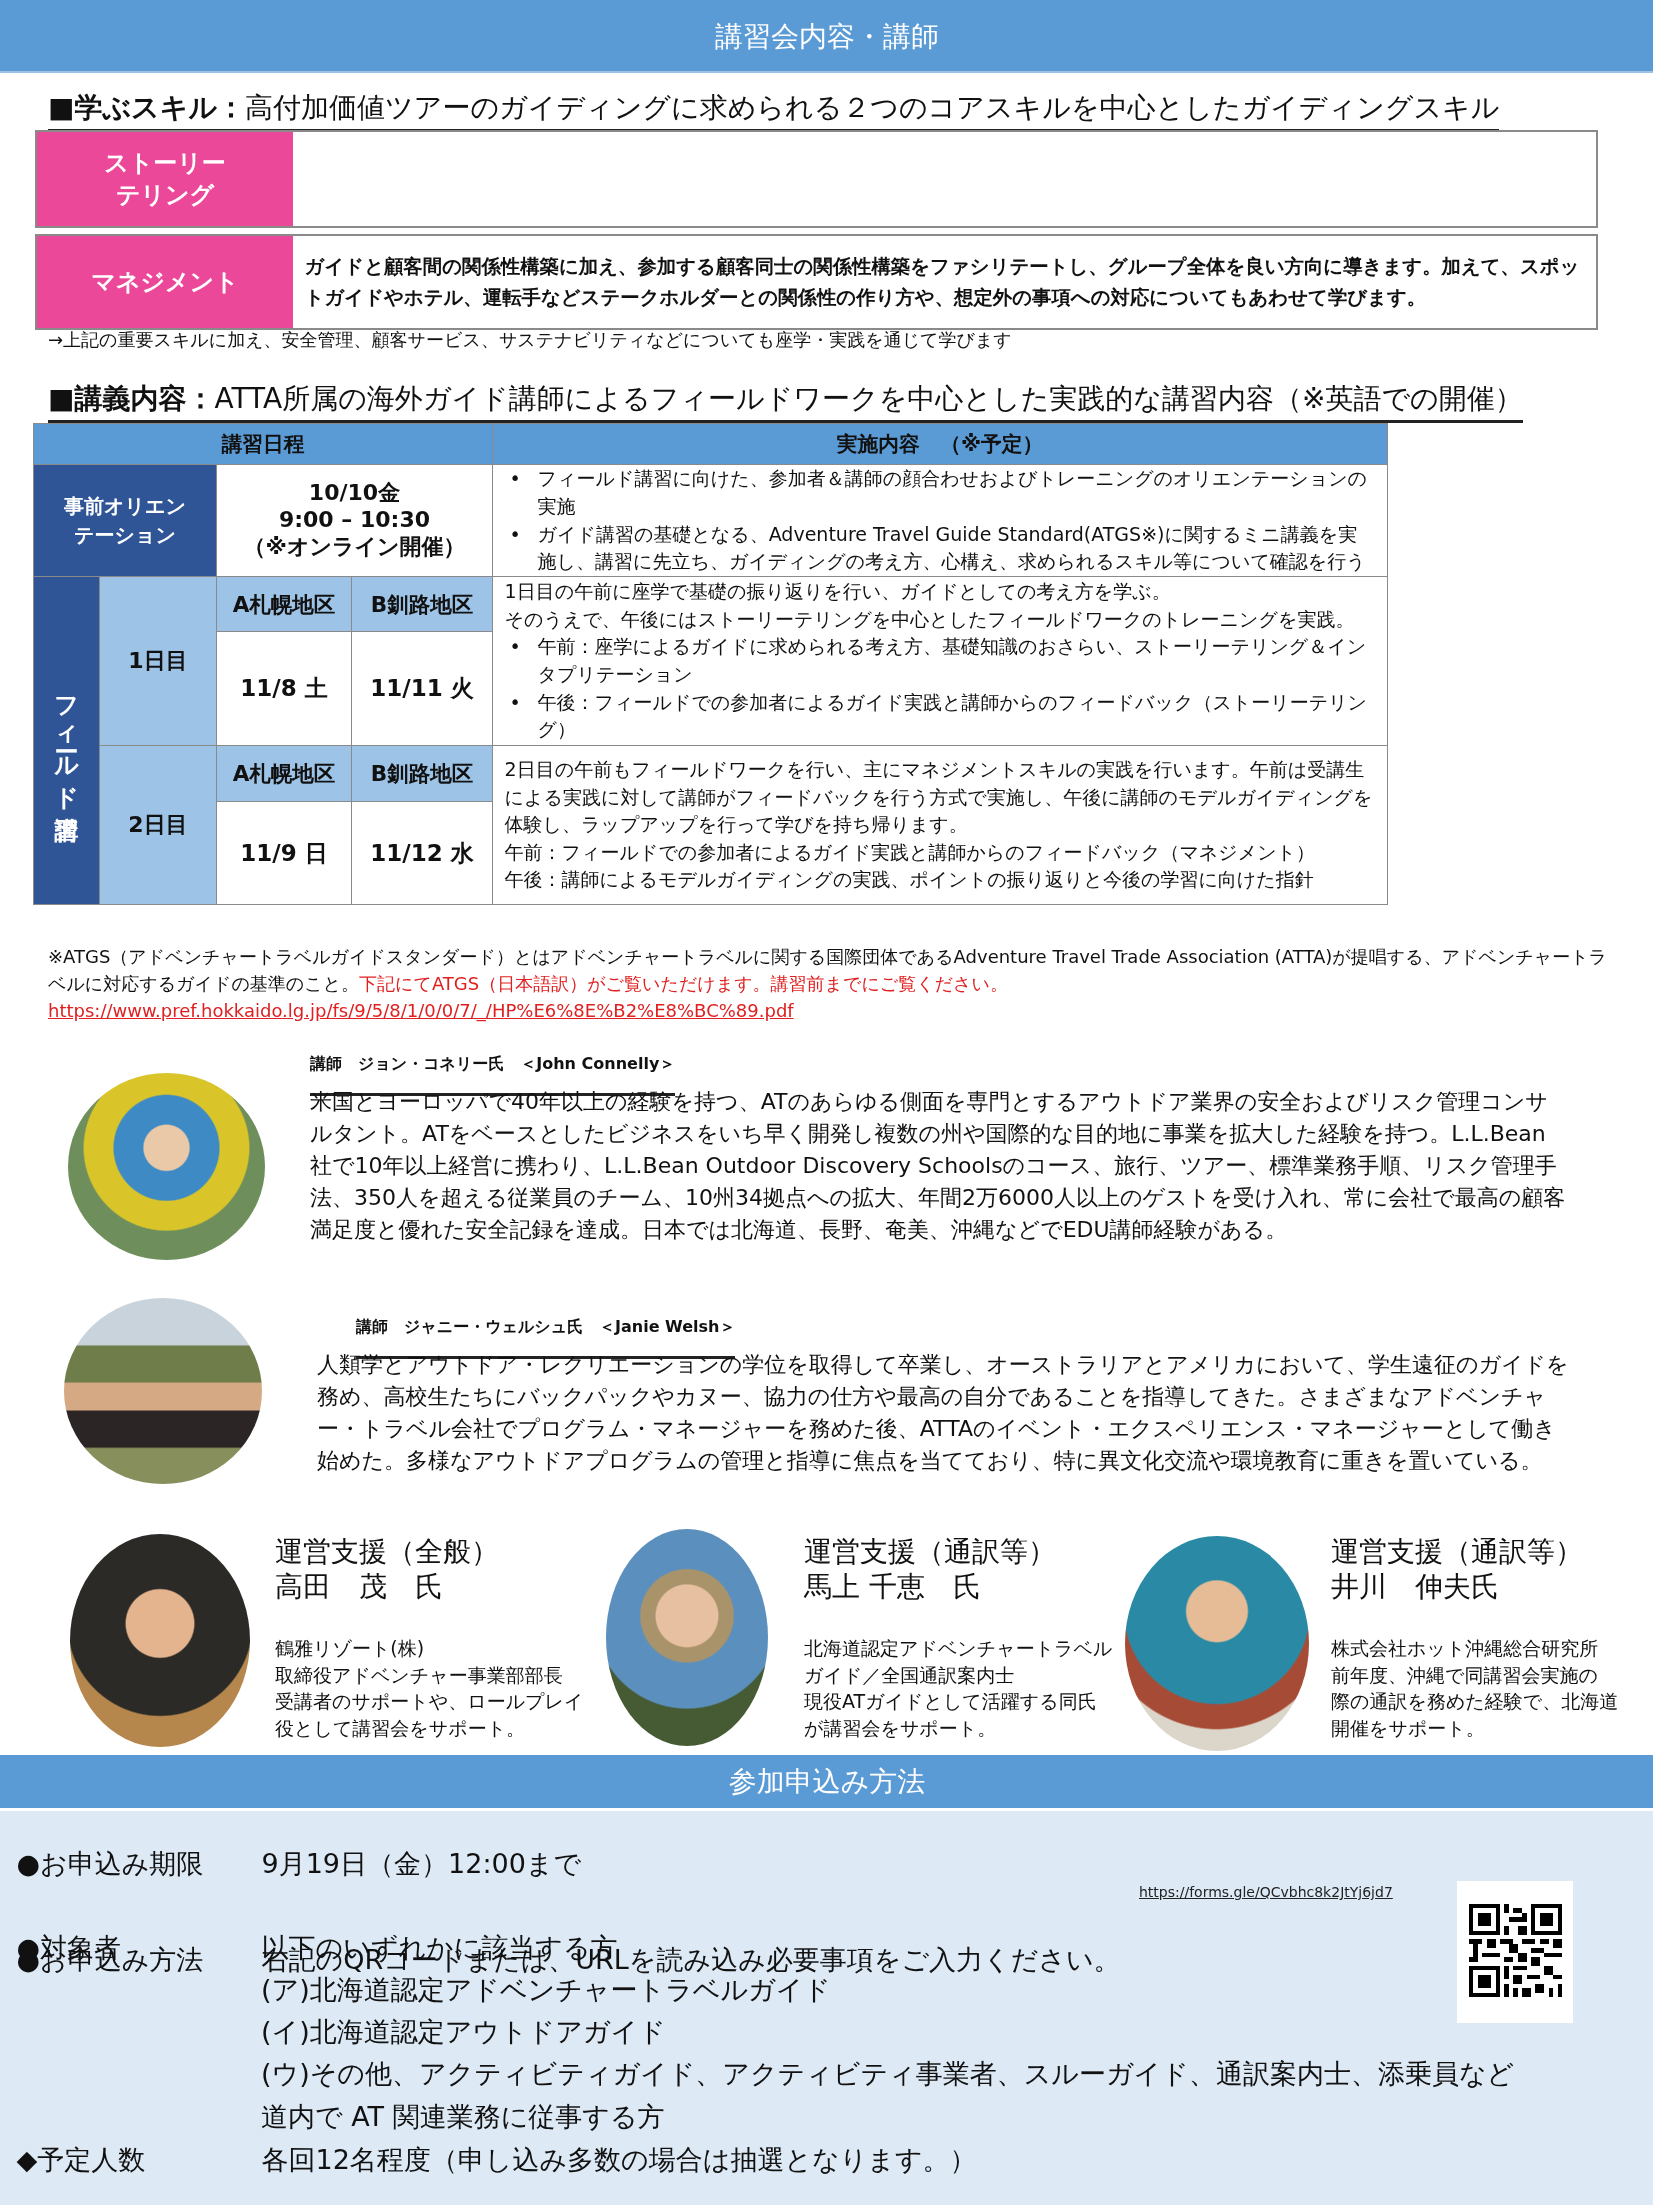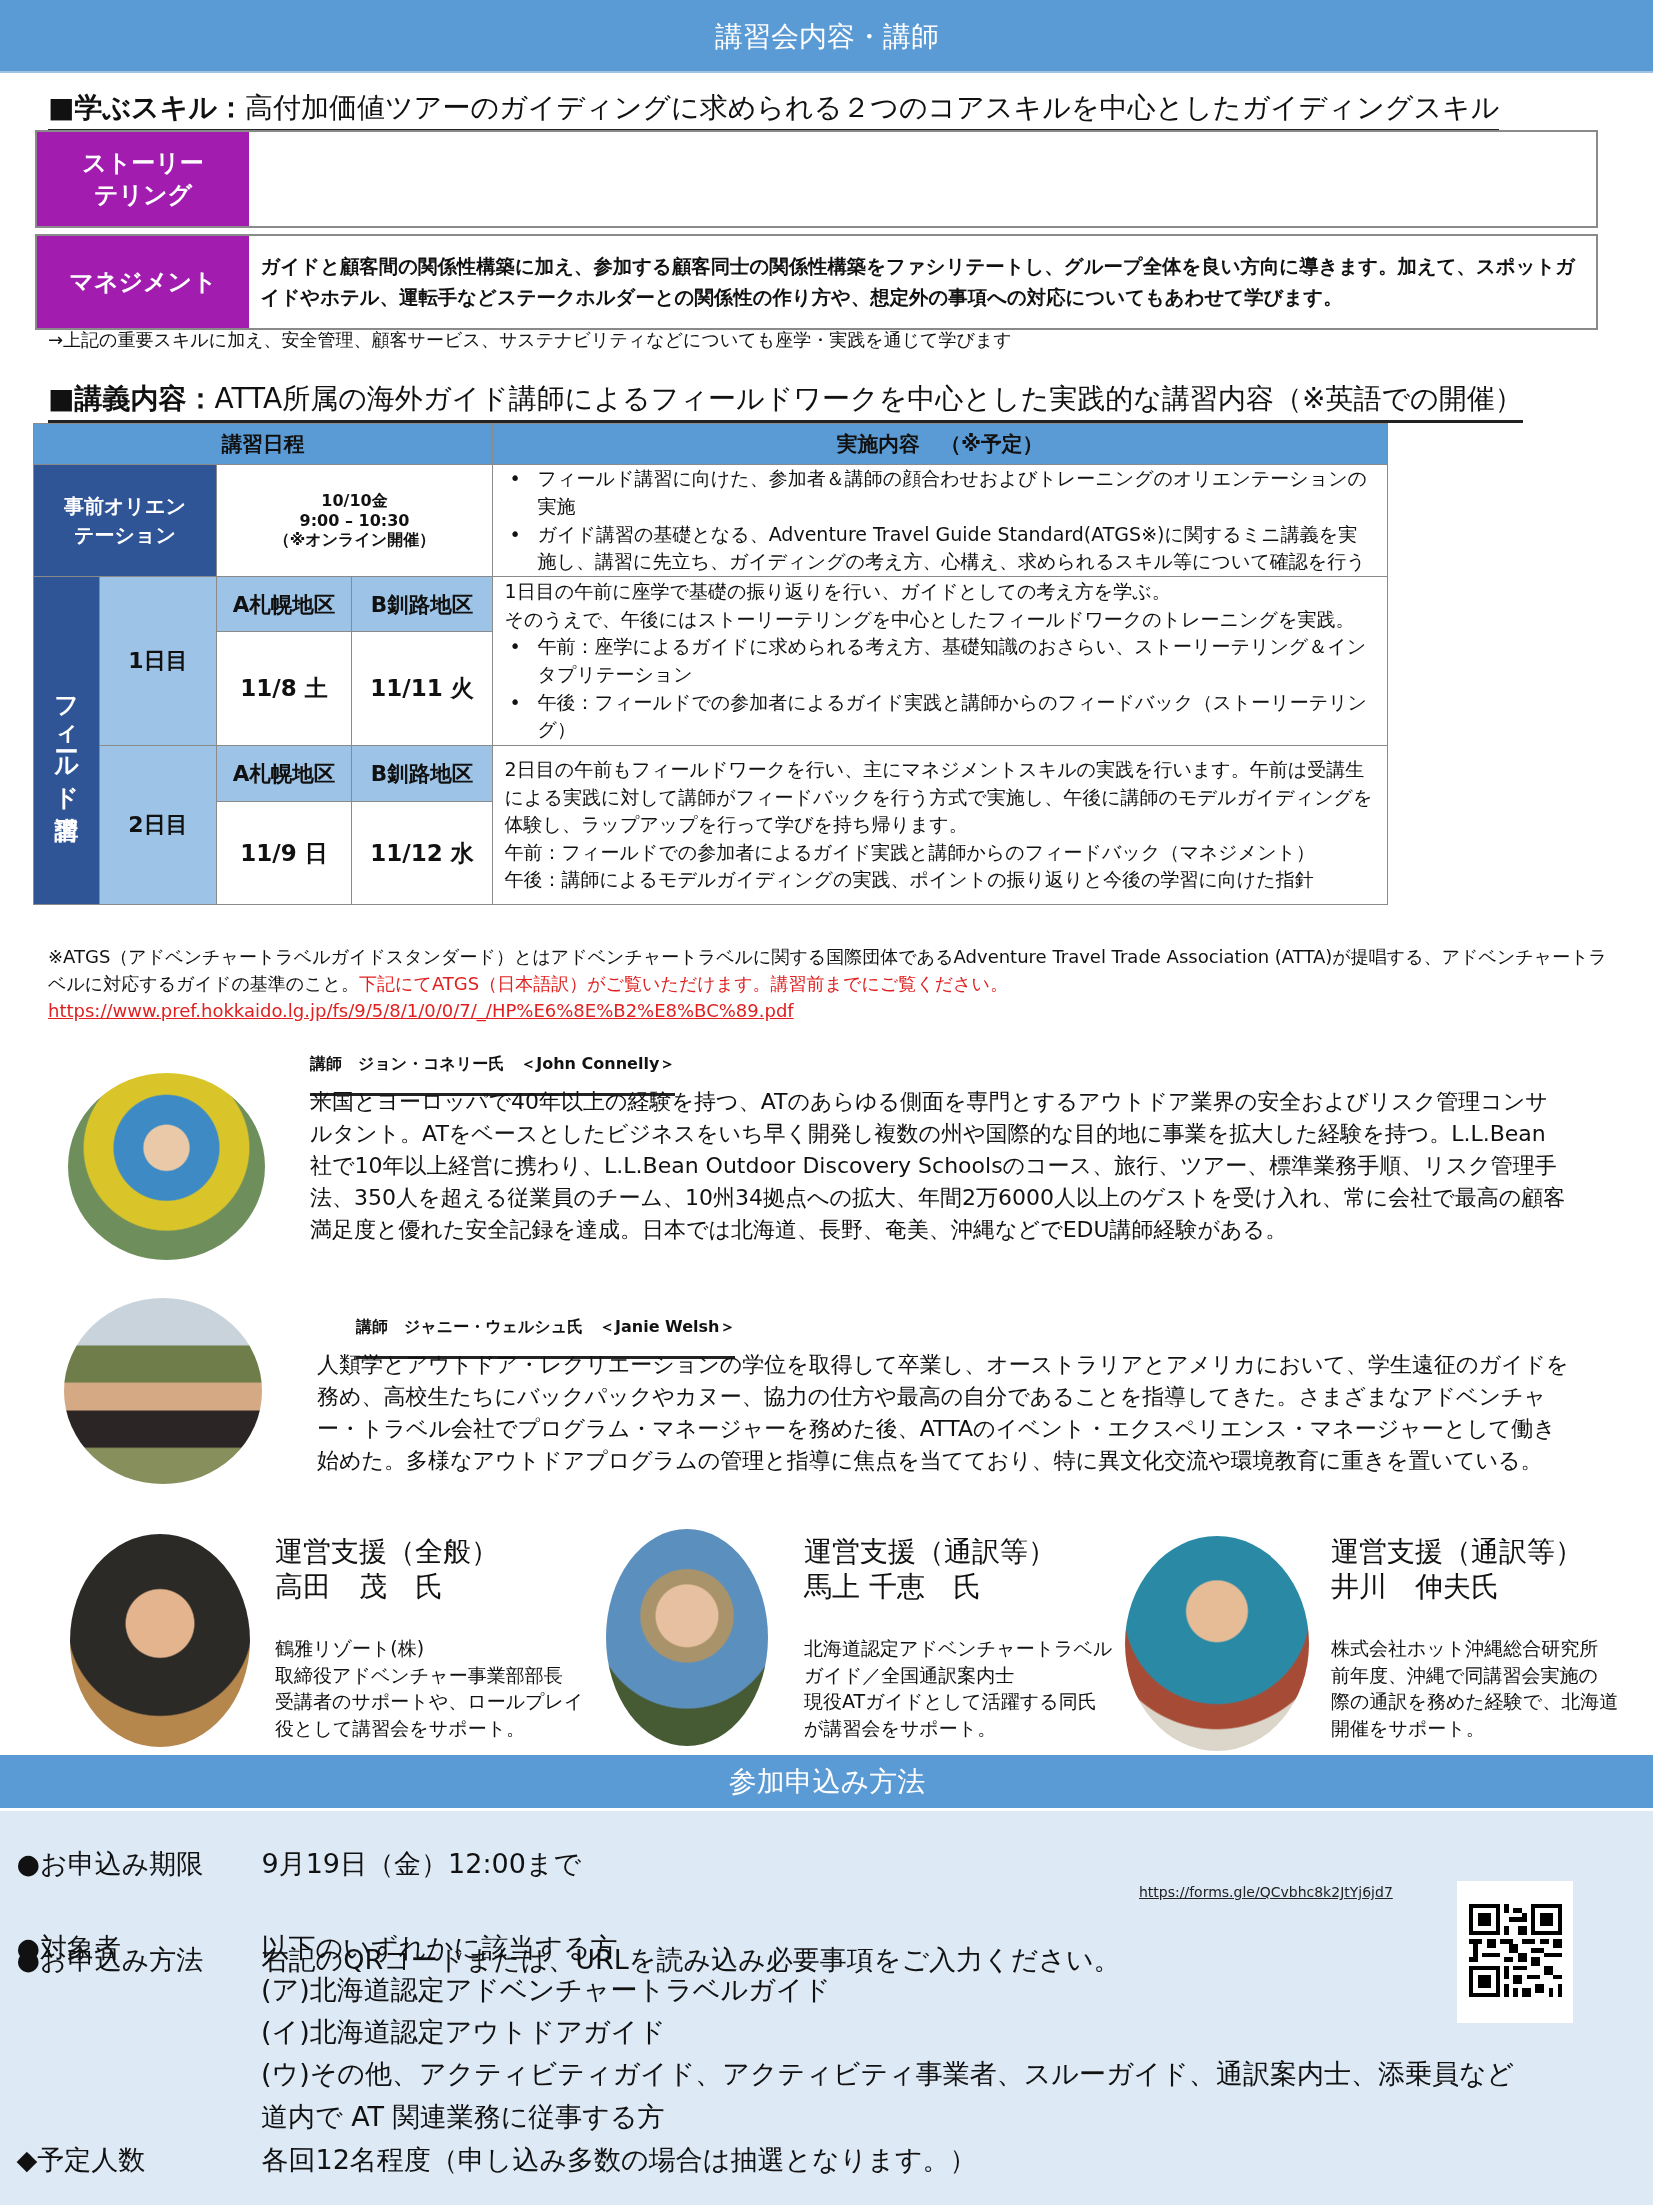--- a/index.html
+++ b/index.html
@@ -20,21 +20,21 @@
     position: absolute; left: 48px; font-size: 28px; border-bottom: 3.3px solid #222;
     padding-bottom: 1.7px; white-space: nowrap;
   }
   .sec-title b { font-weight: bold; }
 
   .skill-box {
     position: absolute; left: 35px; width: 1563px; display: flex;
     border: 2.5px solid #8a8a8a; background: #fff;
   }
   .skill-head {
-    width: 212px; background: #a21caf; color: #fff; font-weight: bold;
+    width: 256px; background: #ec4899; color: #fff; font-weight: bold;
     font-size: 24px; display: flex; align-items: center; justify-content: center;
     text-align: center; line-height: 1.35;
   }
   .skill-body {
     flex: 1; padding: 0 11.6px; font-weight: bold; font-size: 19.4px;
     display: flex; align-items: center; line-height: 1.6;
   }
   .note-arrow { position: absolute; left: 48px; top: 328px; font-size: 18px; }
 
   table.sched {
@@ -119,21 +119,21 @@
   </colgroup>
   <tbody>
       <tr>
     <th colspan="4" class="th-blue">講習日程</th>
     <th class="th-blue">実施内容　（※予定）</th>
   </tr>
   <tr style="height:112px;">
     <td colspan="2" class="dark" style="font-size:20px;line-height:1.45;">
       <span>事前オリエン</span><br><span>テーション</span>
     </td>
-    <td colspan="2" class="white-c" style="font-size:16px;line-height:1.22;">
+    <td colspan="2" class="white-c" style="font-size:22px;line-height:1.22;">
       <span>10/10金</span><br>
       <span>9:00 – 10:30</span><br>
       <span>（※オンライン開催）</span>
     </td>
     <td class="content-cell">
       <ul>
         <li>フィールド講習に向けた、参加者＆講師の顔合わせおよびトレーニングのオリエンテーションの実施</li>
         <li>ガイド講習の基礎となる、Adventure Travel Guide Standard(ATGS※)に関するミニ講義を実施し、講習に先立ち、ガイディングの考え方、心構え、求められるスキル等について確認を行う</li>
       </ul>
     </td>

